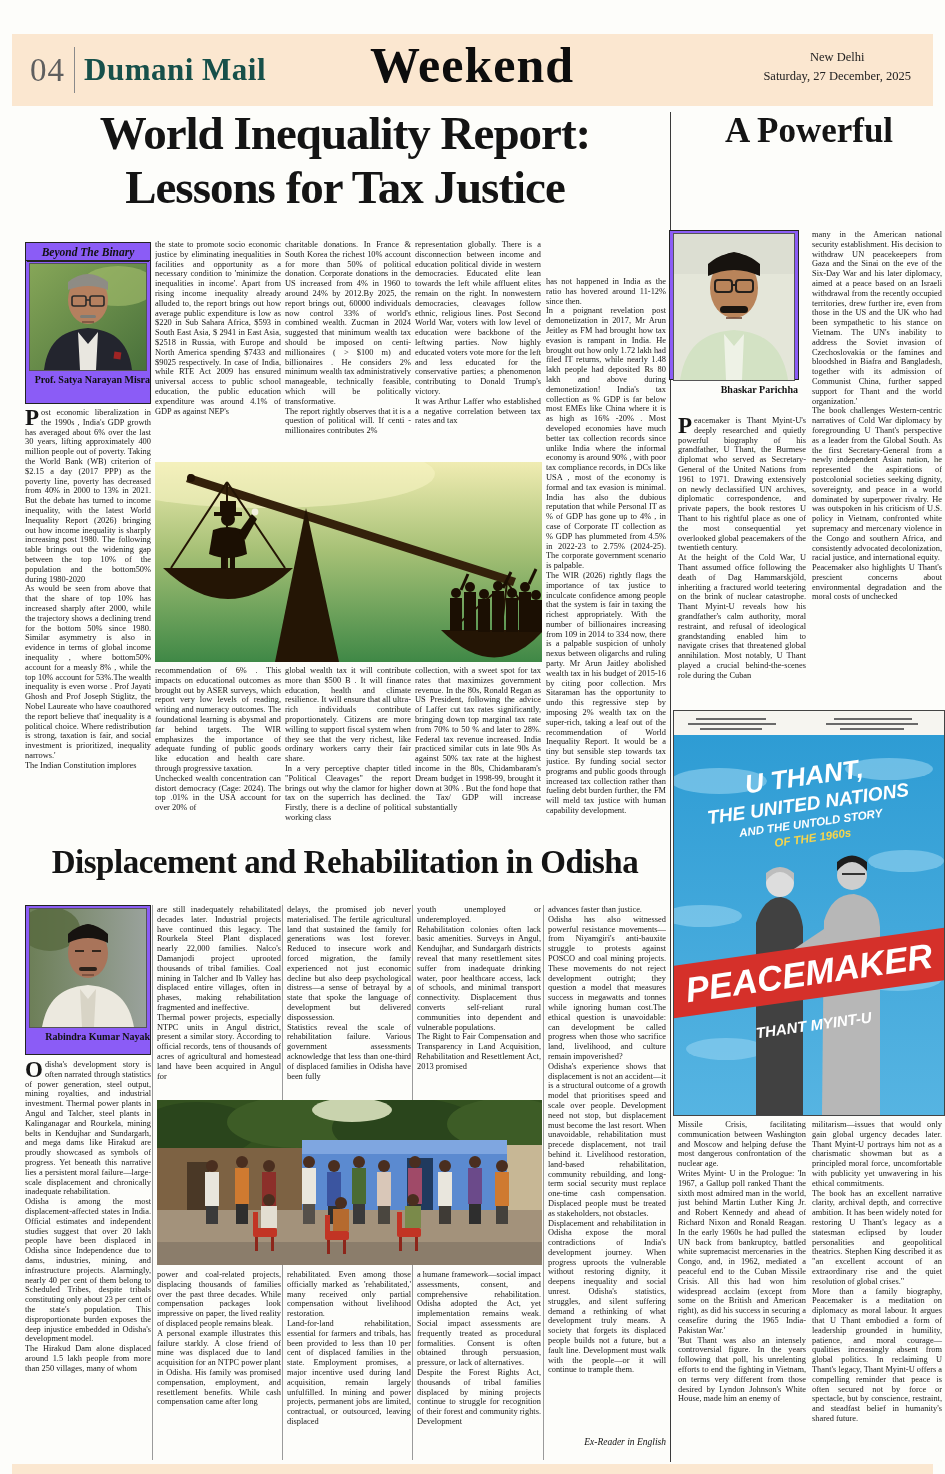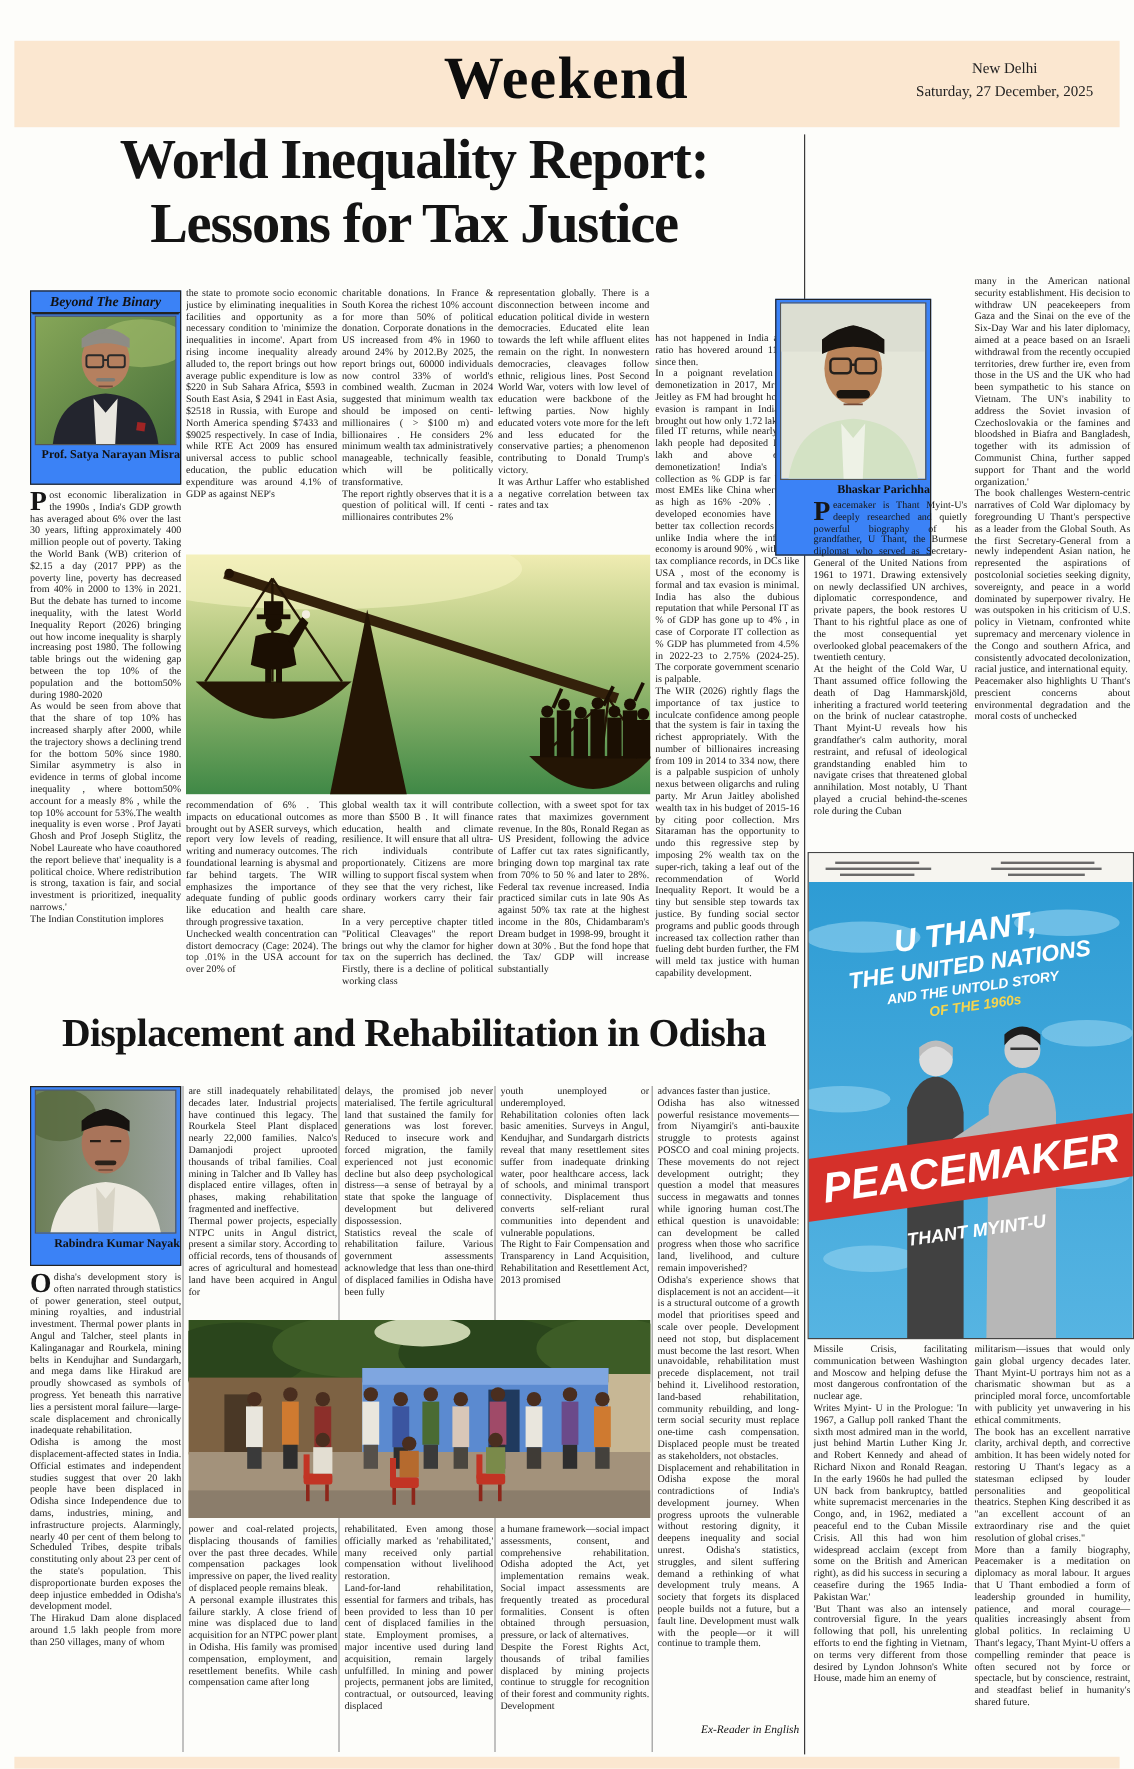--- a/index.html
+++ b/index.html
@@ -15,46 +15,52 @@
   .dateline{position:absolute;right:22px;top:14px;text-align:center;font-size:12.5px;font-weight:normal;line-height:19px;color:#222;}
   
   .lead-hl{position:absolute;left:25px;top:106px;width:640px;text-align:center;font-size:47px;line-height:54px;font-weight:bold;color:#141414;letter-spacing:-1px;}
   .bio-hl{position:absolute;left:676px;top:108px;width:266px;text-align:center;font-size:35px;line-height:46px;font-weight:bold;color:#141414;}
   .od-hl{position:absolute;left:25px;top:844px;width:640px;text-align:center;font-size:33px;font-weight:bold;color:#141414;letter-spacing:-.5px;}
   
   .body{position:absolute;font-size:8.4px;line-height:9.8px;text-align:justify;white-space:pre-line;overflow:hidden;color:#161616;}
   .dc::first-letter{float:left;font-size:23px;line-height:18px;padding:1px 2px 0 0;font-weight:bold;}
   .signoff{position:absolute;font-size:9.5px;font-weight:normal;font-style:italic;text-align:right;}
   
-  .authorbox{position:absolute;border:1.5px solid #222;background:#3b82f6;box-sizing:border-box;}
+  .authorbox{position:absolute;border:1.5px solid #222;background:#8b5cf6;box-sizing:border-box;}
   .kicker{font-size:11.5px;font-weight:bold;font-style:italic;text-align:center;padding:3px 0 2px 0;border-bottom:1px solid #222;box-shadow:0 2px 0 -1px #222;}
   .caption{font-size:10px;font-weight:bold;text-align:right;padding:3px 0 2px 0;}
   .portrait{display:block;margin:2px auto 0 auto;border:1px solid #555;}
   
   .vrule{position:absolute;width:1px;background:#3a3a3a;}
   .colrule{position:absolute;width:1px;background:#9a9a9a;}
   .bottomstrip{position:absolute;left:12px;top:1464px;width:921px;height:10px;background:#fbe7d0;}
   svg text{font-family:"Liberation Sans",sans-serif;}
 </style>
 </head>
 <body>
 
 <header class="masthead">
+  <div class="mast-left">
+    <span class="pageno">04</span>
+    <span class="mast-div"></span>
+    <span class="papername">Dumani Mail</span>
+  </div>
   <div class="sectionname">Weekend</div>
   <div class="dateline">
     <div>New Delhi</div>
     <div>Saturday, 27 December, 2025</div>
   </div>
 </header>
 
 <h1 class="lead-hl" style="margin:0;">
   <div>World Inequality Report:</div>
   <div>Lessons for Tax Justice</div>
 </h1>
 <h2 class="bio-hl" style="margin:0;">
+  <div>A Powerful</div>
 </h2>
 
 <div class="vrule" style="left:670px;top:112px;height:1350px;"></div>
 
 <div class="authorbox" style="left:25px;top:242px;width:126px;height:162px;">
   <div class="kicker">Beyond The Binary</div>
   <svg class="portrait" width="116" height="106" viewBox="0 0 116 106">
     <defs>
         <linearGradient id="mg" x1="0" y1="0" x2="1" y2="1">
       <stop offset="0" stop-color="#86a658"></stop>
@@ -136,21 +142,21 @@
     <circle cx="370" cy="125" r="5"></circle>
       <rect x="364" y="130" width="12" height="40"></rect>
     <circle cx="381" cy="133" r="5"></circle>
       <rect x="375" y="138" width="12" height="32"></rect>
     <line x1="306" y1="128" x2="313" y2="112" stroke="#1b0f03" stroke-width="3"></line>
     <line x1="348" y1="126" x2="356" y2="110" stroke="#1b0f03" stroke-width="3"></line>
     <line x1="374" y1="122" x2="381" y2="107" stroke="#1b0f03" stroke-width="3"></line>
   </g>
 </svg>
 
-<div class="authorbox" style="left:646px;top:230px;width:130px;height:214px;margin-top:19px;">
+<div class="authorbox" style="left:669px;top:230px;width:130px;height:150px;">
   <svg class="portrait" width="120" height="146" viewBox="0 0 120 146">
     <rect width="120" height="146" fill="#e4e6d9"></rect>
     <rect x="0" y="0" width="120" height="40" fill="#dcded2"></rect>
     <path d="M6,146 C12,108 34,98 60,96 C86,98 108,108 114,146 Z" fill="#d3e2c4"></path>
     <path d="M50,100 L60,112 L70,100 L68,146 L52,146 Z" fill="#eef2e6"></path>
     <ellipse cx="60" cy="54" rx="24" ry="30" fill="#b9845a"></ellipse>
     <path d="M34,42 Q60,12 86,42 L86,30 Q60,8 34,30 Z" fill="#17130f"></path>
     <path d="M34,42 Q44,20 60,18 Q76,20 86,42 Q60,30 34,42" fill="#17130f"></path>
     <rect x="41" y="46" width="17" height="12" rx="3" fill="none" stroke="#24201c" stroke-width="2"></rect>
     <rect x="62" y="46" width="17" height="12" rx="3" fill="none" stroke="#24201c" stroke-width="2"></rect>

